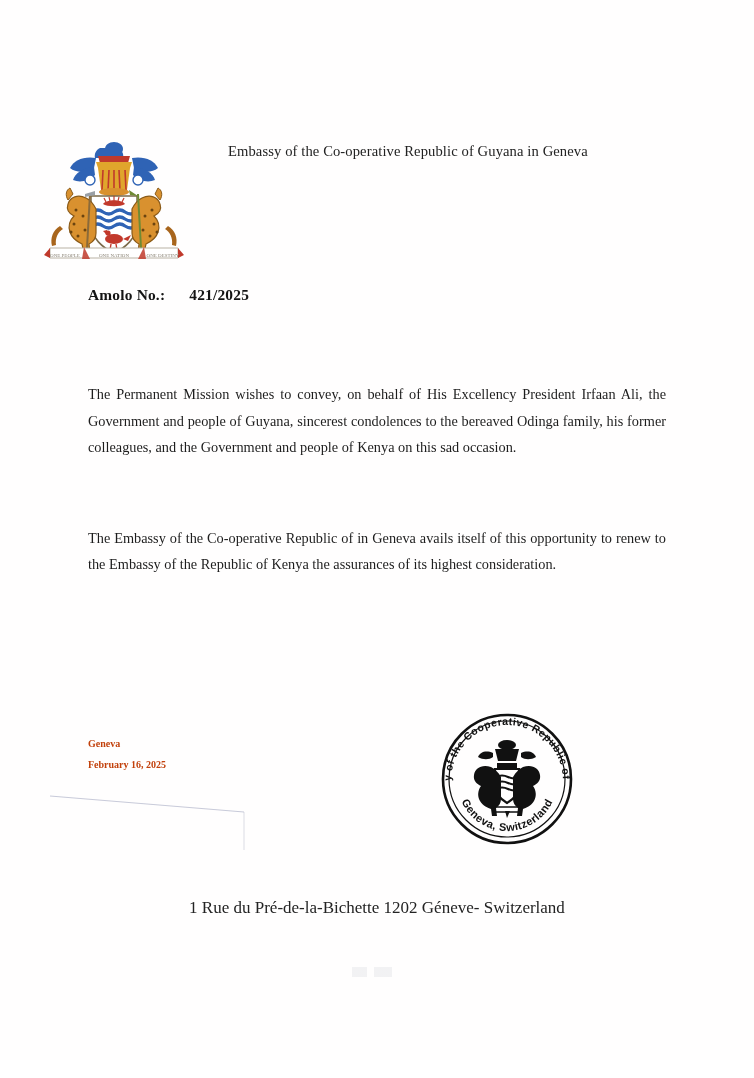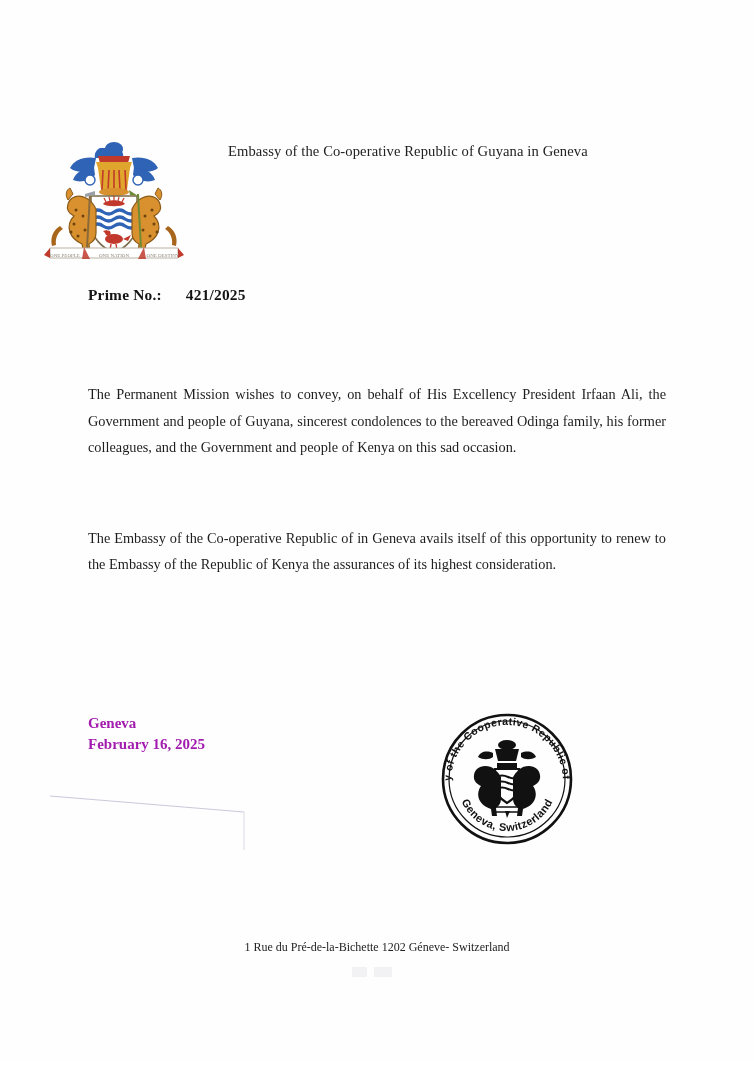--- a/index.html
+++ b/index.html
@@ -65,25 +65,25 @@
     color: #1d1d1d;
     margin: 0;
   }
   .para.gap-1 { margin-top: 40px; }
   .para.gap-2 { margin-top: 64px; }
 
   
   .placedate {
     position: absolute;
     left: 88px;
-    top: 713px;
+    top: 733px;
     font-weight: bold;
-    font-size: 15px;
+    font-size: 10px;
     line-height: 21px;
-    color: #a21caf;
+    color: #c2410c;
   }
 
   
   .scan-artifact {
     position: absolute;
     left: 48px;
     top: 786px;
     width: 205px;
     height: 66px;
     pointer-events: none;
@@ -96,23 +96,23 @@
     top: 703px;
     width: 148px;
     height: 148px;
   }
 
   
   .footer {
     position: absolute;
     left: 0;
     right: 0;
-    top: 940px;
+    top: 901px;
     text-align: center;
-    font-size: 12px;
+    font-size: 17px;
     line-height: 14.6px;
     color: #232323;
   }
   .footer .line { display: block; }
   .footer .email-link {
     color: #2b40b4;
     text-decoration: underline;
   }
   .footer-bottom-smudge {
     position: absolute;
@@ -229,21 +229,21 @@
         <text x="27" y="121" font-size="5" fill="#8c8577" text-anchor="middle" font-family="Liberation Serif, serif">ONE PEOPLE</text>
         <text x="76" y="121" font-size="5" fill="#8c8577" text-anchor="middle" font-family="Liberation Serif, serif">ONE NATION</text>
         <text x="125" y="121" font-size="5" fill="#8c8577" text-anchor="middle" font-family="Liberation Serif, serif">ONE DESTINY</text>
       </g>
     </svg>
   </div>
 
   <div class="header-title">Embassy of the Co-operative Republic of Guyana in Geneva</div>
 
   <div class="note-no">
-    <span>Prime No.:</span>
+    <span>Amolo No.:</span>
     <span class="note-value">421/2025</span>
   </div>
 
   <div class="body-block">
     <p class="para gap-1">The Permanent Mission wishes to convey, on behalf of His Excellency President Irfaan Ali, the Government and people of Guyana, sincerest condolences to the bereaved Odinga family, his former colleagues, and the Government and people of Kenya on this sad occasion.</p>
     <p class="para gap-2">The Embassy of the Co-operative Republic of in Geneva avails itself of this opportunity to renew to the Embassy of the Republic of Kenya the assurances of its highest consideration.</p>
   </div>
 
   <div class="placedate">
     <div>Geneva</div>

